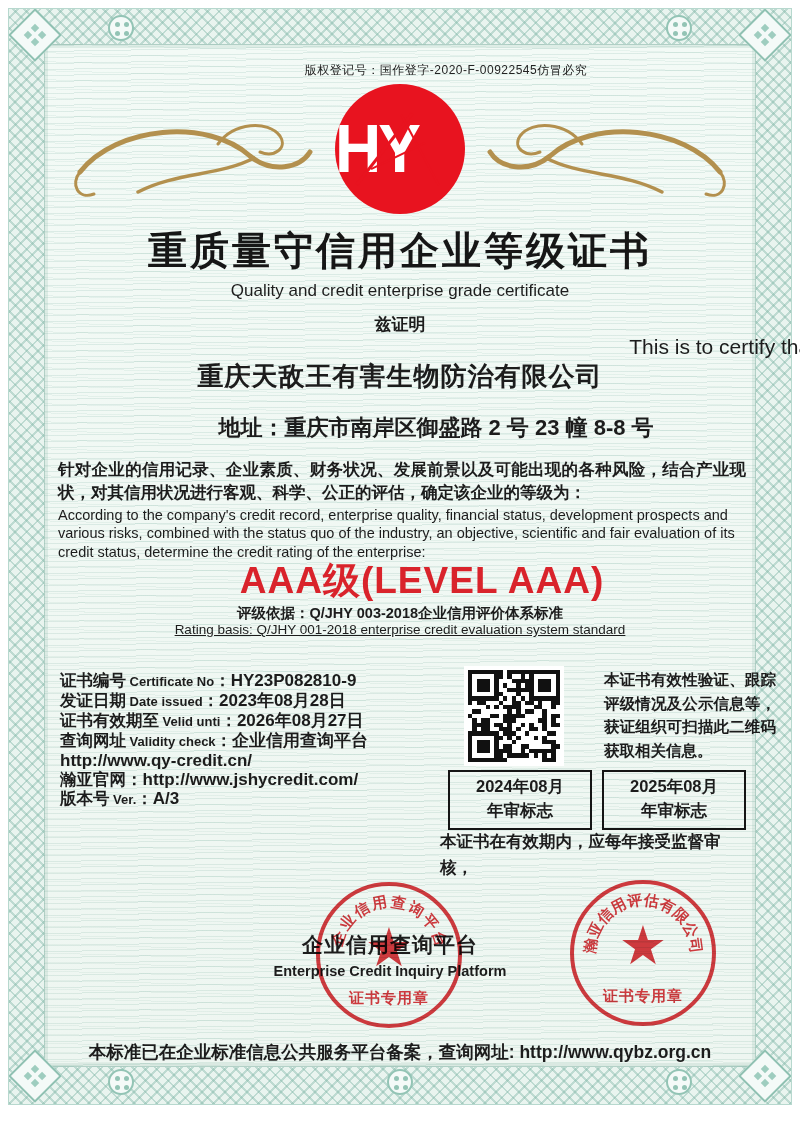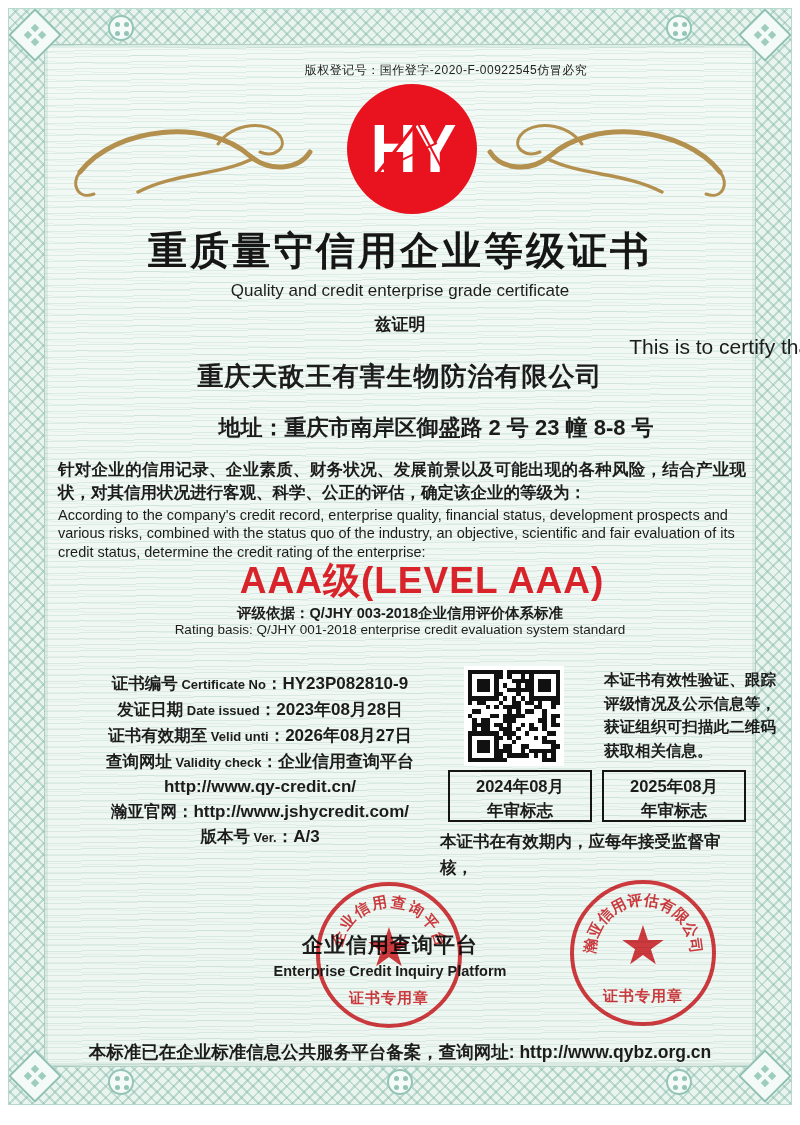--- a/index.html
+++ b/index.html
@@ -26,21 +26,21 @@
     border:1px solid rgba(125,175,160,.55);
     box-shadow: inset 0 0 0 3px rgba(125,175,160,.18);
   }
   .orn-diamond { width:38px; height:38px; border:2px solid #8fc1b2; background:#f4faf8; transform:rotate(45deg); position:absolute; }
   .orn-diamond i { position:absolute; left:9px; top:9px; width:6px; height:6px; background:#9ecdbf; box-shadow:10px 0 #9ecdbf, 0 10px #9ecdbf, 10px 10px #9ecdbf; }
   .orn-circle { width:26px; height:26px; border:2px solid #93c4b5; border-radius:50%; background:#f4faf8; position:absolute; }
   .orn-circle i { position:absolute; width:5px; height:5px; background:#93c4b5; border-radius:50%; top:5px; left:5px; box-shadow:9px 0 #93c4b5, 0 9px #93c4b5, 9px 9px #93c4b5; }
 
   
   .copyright { top:62px; left:0; width:100%; text-align:center; font-size:12px; color:#222; transform:translateX(46px); letter-spacing:.5px; }
-  .logo { left:347px; top:84px; width:130px; height:130px; border-radius:50%; background:#e8131f; display:flex; align-items:center; justify-content:center; overflow:hidden; }
+  .logo { left:335px; top:84px; width:130px; height:130px; border-radius:50%; background:#e8131f; display:flex; align-items:center; justify-content:flex-start; overflow:hidden; }
   .logo-text { color:#ffffff; font-size:64px; font-weight:800; letter-spacing:-3px; transform:scaleY(1.06); position:relative; }
   .crack { position:absolute; background:#e8131f; }
   .crack1 { width:3px; height:90px; transform:rotate(38deg); left:48px; top:20px; }
   .crack2 { width:2px; height:80px; transform:rotate(-28deg); left:84px; top:26px; }
   .crack3 { width:2px; height:60px; transform:rotate(64deg); left:62px; top:42px; }
   .flourish { top:112px; width:250px; height:96px; }
   .flourish.left { left:68px; }
   .flourish.right { right:68px; transform:scaleX(-1); }
 
   .title-zh { top:224px; left:0; width:100%; text-align:center; font-size:39px; font-weight:700; letter-spacing:3px; color:#161616; }
@@ -50,37 +50,37 @@
 
   .company-name { top:359px; left:0; width:100%; text-align:center; font-size:26px; font-weight:800; letter-spacing:1px; }
   .credit-code { top:394px; left:0; width:100%; text-align:center; font-size:16px; font-weight:600; }
   .address { top:413px; left:0; width:100%; text-align:center; font-size:22px; font-weight:600;margin-left:36px; }
 
   .para-zh { top:458px; left:58px; width:688px; font-size:16.5px; font-weight:700; line-height:1.38; text-align:justify; }
   .para-en { top:506px; left:58px; width:690px; font-size:14.5px; line-height:1.27; }
 
   .grade { top:556px; left:0; width:100%; text-align:center; font-size:37px; font-weight:800; color:#d9232b; letter-spacing:1px;padding-left:44px; }
   .basis-zh { top:604px; left:0; width:100%; text-align:center; font-size:14.5px; font-weight:600; }
-  .basis-en { top:622px; left:0; width:100%; text-align:center; font-size:13.5px; }
+  .basis-en { top:622px; left:0; width:100%; text-align:center; font-size:13.5px;text-decoration:underline; }
 
   
   .details { left:60px; top:671px; width:400px; }
-  .d-row { line-height:24px; white-space:nowrap;text-align:center; }
+  .d-row { line-height:19px; white-space:nowrap; }
   .d-zh { font-size:16.5px; font-weight:600; }
   .d-en { font-size:13px; font-weight:600; }
   .d-colon { font-size:16.5px; font-weight:600; }
   .d-val { font-size:17px; font-weight:600; }
 
   
   .qr { left:464px; top:666px; width:100px; height:100px; background:#ffffff; padding:4px; }
   .qr-grid { display:grid; width:92px; height:92px; grid-template-columns:repeat(21,1fr); grid-template-rows:repeat(21,1fr); }
   .qr-grid div.k { background:#111111; }
   .qr-note { left:576px; top:668px; width:172px; font-size:15.5px; font-weight:600; line-height:1.52; text-align:justify;margin-left:28px; }
 
-  .mark-box { top:770px; height:52px; border:2px solid #151515; text-align:center; font-size:16.5px; font-weight:600; line-height:24px; padding-top:2px; }
+  .mark-box { top:770px; height:60px; border:2px solid #151515; text-align:center; font-size:16.5px; font-weight:600; line-height:24px; padding-top:2px; }
   .mark-box.b1 { left:448px; width:144px; }
   .mark-box.b2 { left:602px; width:144px; }
 
   .sup-note { left:440px; top:829px; width:308px; font-size:16.5px; font-weight:700; line-height:1.55; }
   .sup-note .l2 { text-align:right; }
 
   
   .org-label { top:931px; width:320px; text-align:center; z-index:2; }
   .org-label .zh { font-size:21px; font-weight:800; letter-spacing:1px; }
   .org-label .en { font-size:14.5px; font-weight:600; margin-top:4px; }

